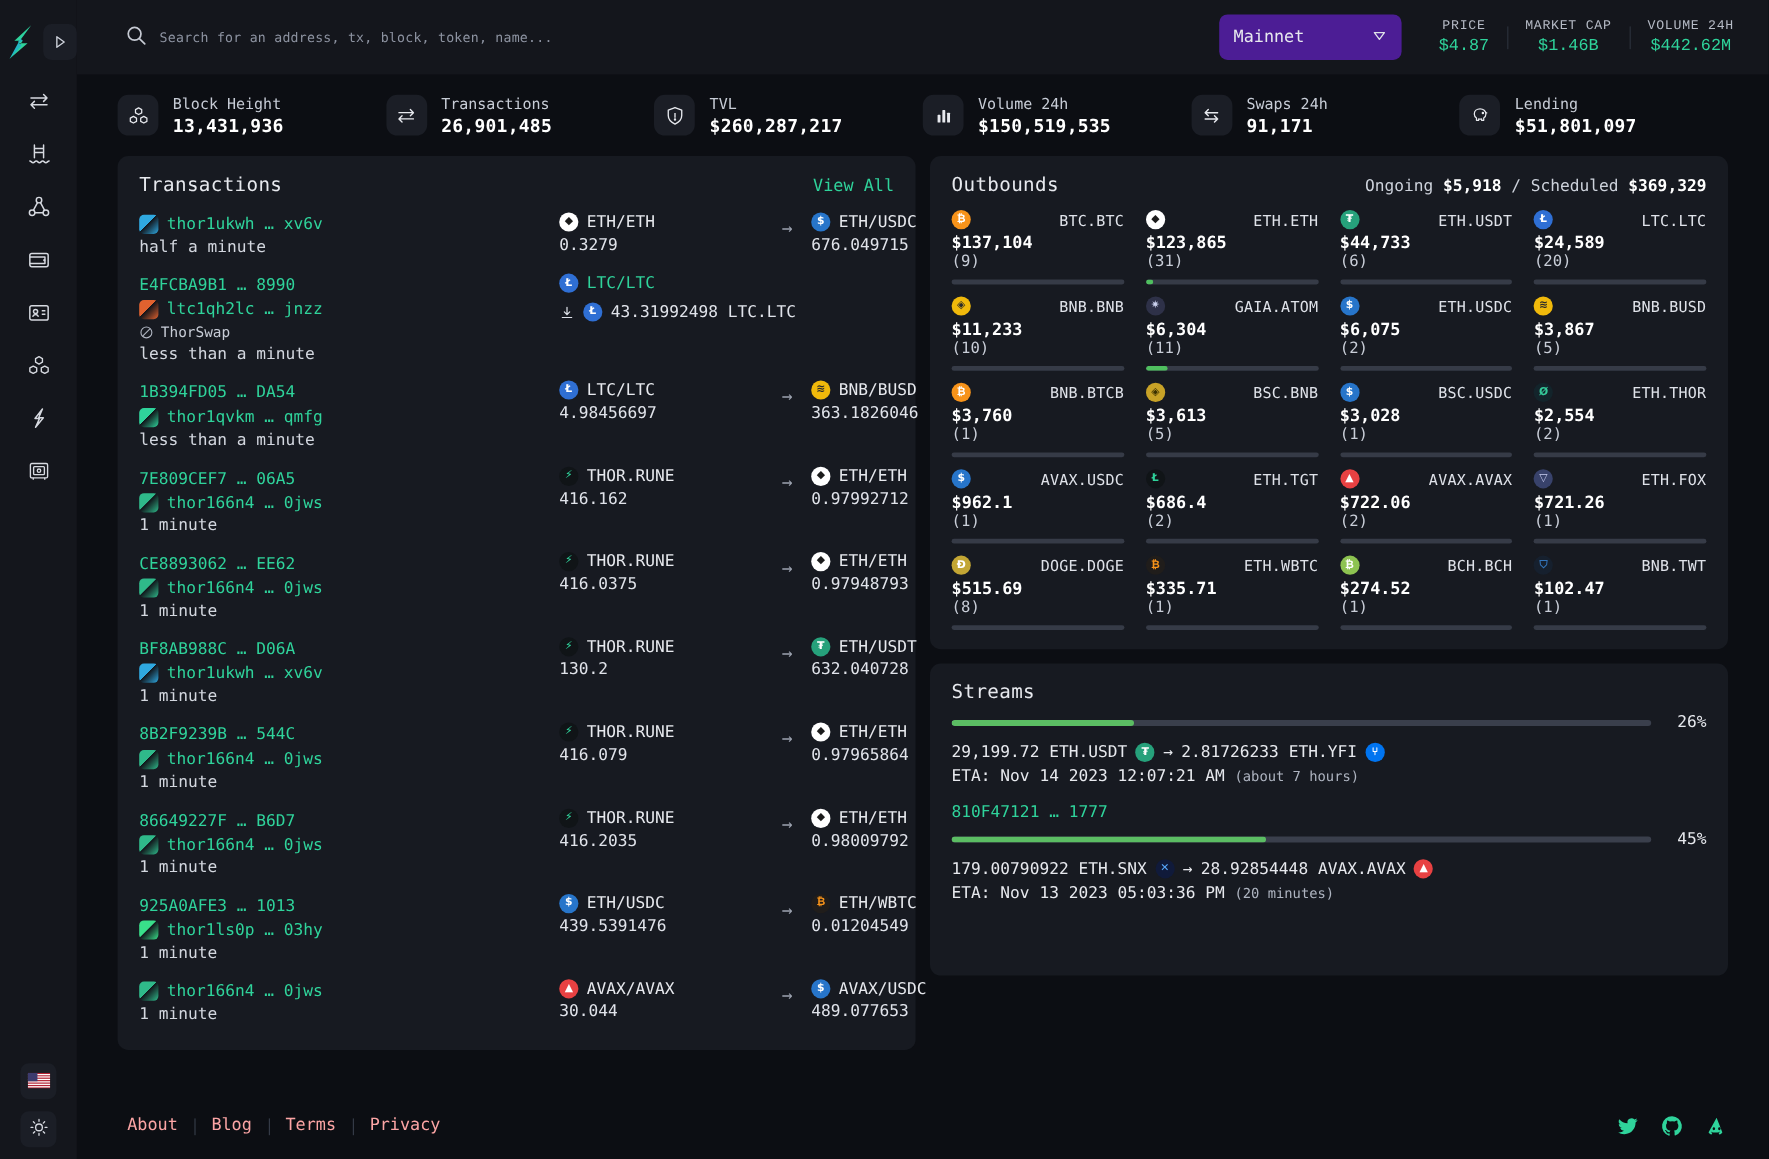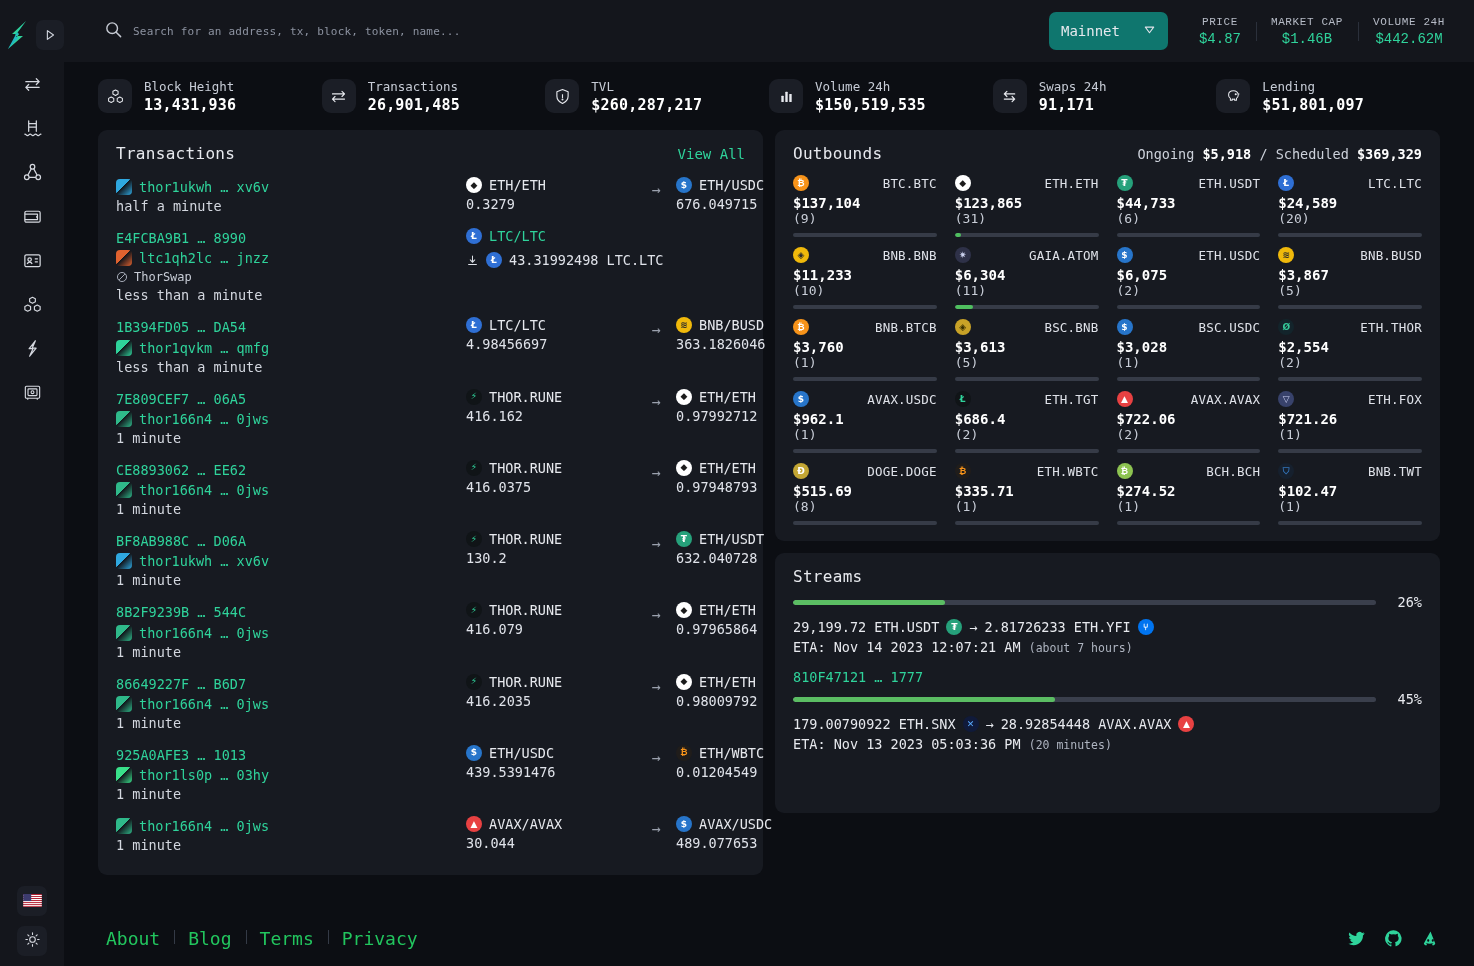--- a/index.html
+++ b/index.html
@@ -49,22 +49,22 @@
   }
   .search-wrap { flex: 1 1 auto; display: flex; align-items: center; gap: 10px; padding-left: 40px; min-width:0;}
   .search-input {
     flex: 1 1 auto; background: transparent; border: none; outline: none;
     color: #e7e9ee; font-family: inherit; font-size: 11px; letter-spacing: .2px;
     min-width: 0;
   }
   .search-input::placeholder { color: #8d93a1; }
   .net-select {
     display:flex; align-items:center; justify-content:space-between;
-    width: 119px; height: 38px; padding: 0 12px;
-    background: #0f766e; border-radius: 7px; cursor: pointer;
+    width: 152px; height: 38px; padding: 0 12px;
+    background: #4c1d95; border-radius: 7px; cursor: pointer;
     font-size: 14px; color: #e7e9ee; margin-right: 16px;
   }
   .stats { display:flex; align-items:flex-end;font-family:Liberation Mono, monospace; }
   .stat { padding: 0 15px; text-align:center; position:relative; }
   .stat + .stat::before {
     content:""; position:absolute; left:0; top:6px; bottom:6px; width:1px; background:#2b303b;
   }
   .stat .k { font-size: 11px; color:#b6bbc6; letter-spacing: .6px; }
   .stat .v { font-size: 14px; color:#2fd39b; margin-top: 3px; }
 
@@ -139,21 +139,21 @@
   .st-fill { height:100%; background:#5bbd63; border-radius:3px;}
   .st-pct { font-size:13.5px; color:#e7e9ee; width: 34px; text-align:right;}
   .st-swap { display:flex; align-items:center; gap: 7px; font-size: 13.5px; color:#e7e9ee; margin-top: 9px;}
   .st-eta { font-size: 13.5px; color:#e7e9ee; margin-top: 4px;}
   .st-eta .sub { font-size: 11.5px; color:#aeb4c0;}
   .st-block + .st-block { margin-top: 14px; }
 
   
   .footer { height: 56px; flex: 0 0 56px; display:flex; align-items:center; padding: 0 34px; }
   .flinks { display:flex; align-items:center; gap: 0; }
-  .flink { color:#22c55e; font-size:18px; padding: 0 14px; cursor:pointer; position:relative;}
+  .flink { color:#fca5a5; font-size:14px; padding: 0 14px; cursor:pointer; position:relative;}
   .flink:first-child { padding-left: 8px; }
   .flink + .flink::before { content:""; position:absolute; left:0; top:2px; height:14px; width:1px; background:#343a46;}
   .socials { margin-left:auto; display:flex; gap: 18px; align-items:center; color:#2fd39b;}
   .soc { cursor:pointer; display:flex; }
 </style>
 </head>
 <body>
 
 <div class="app">
 

